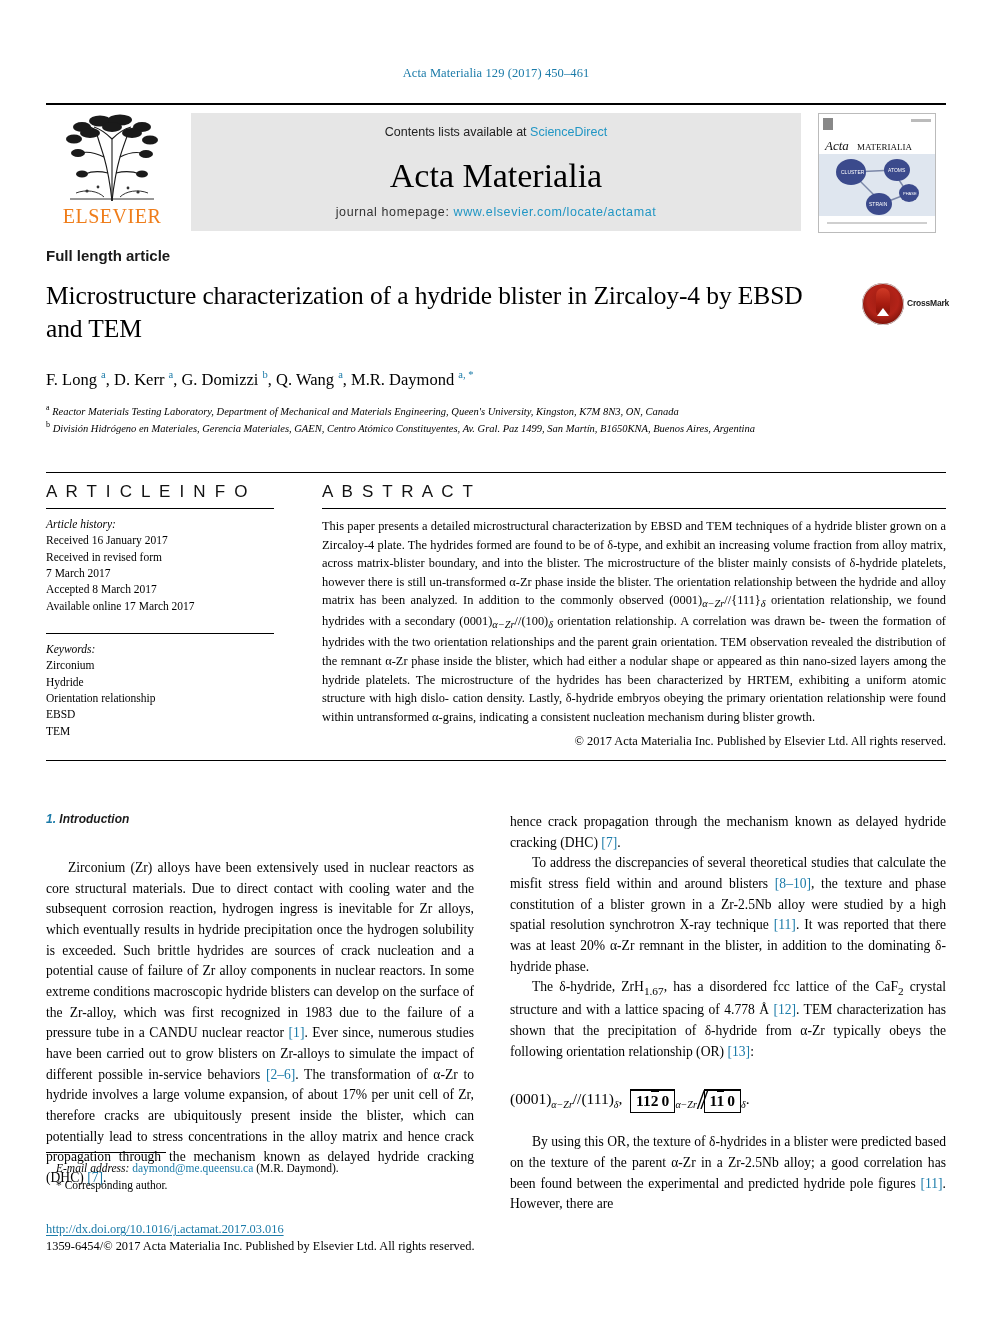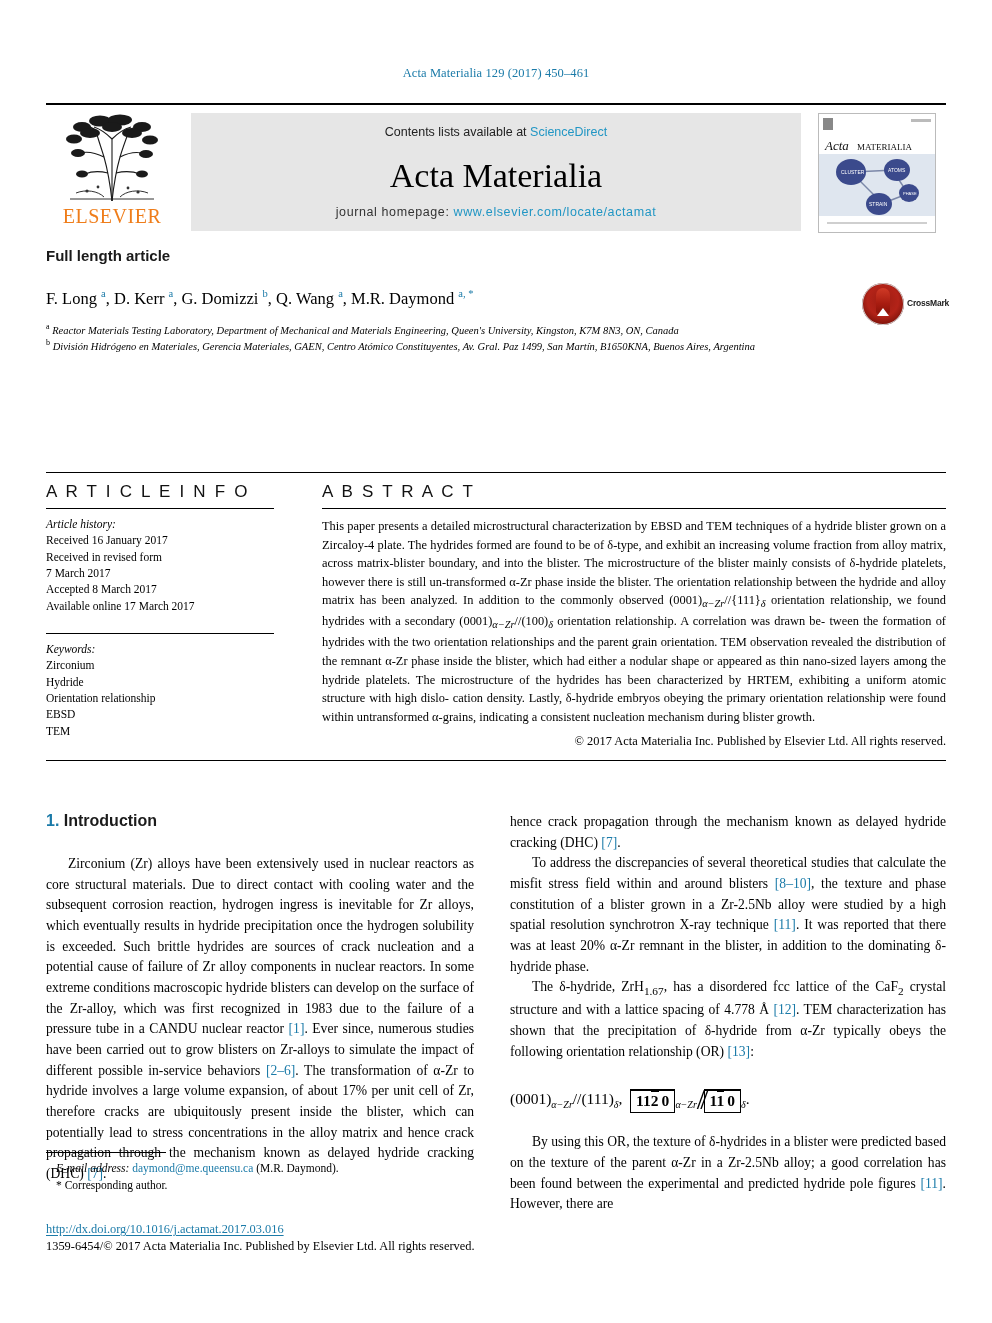--- a/index.html
+++ b/index.html
@@ -277,24 +277,25 @@
     left: 46px; top: 812px;
     width: 428px;
   }
   .col-right {
     position: absolute;
     left: 510px; top: 812px;
     width: 436px;
   }
   .sec-title {
     font-family: "Liberation Sans", sans-serif;
-    font-size: 16px;
+    font-size: 12px;
     font-weight: 700;
     color: #1b1b1b;
-    margin: 0 0 24px 0;
+    margin: 0 0 32px 0;
+    font-style: italic;
   }
   .sec-title .num { color: #1a7aa8; }
   .body-p {
     font-family: "Liberation Serif", serif;
     font-size: 13.6px;
     line-height: 1.52;
     text-align: justify;
     color: #000;
     margin: 0 0 0 0;
     text-indent: 22px;
@@ -473,20 +474,21 @@
         <text x="84" y="81" font-family="Liberation Sans, sans-serif" font-size="4" fill="#fff">PHASE</text>
         <text x="50" y="92" font-family="Liberation Sans, sans-serif" font-size="5" fill="#fff">STRAIN</text>
         <rect x="0" y="102" width="116" height="16" fill="#ffffff"></rect>
         <rect x="8" y="108" width="100" height="2" fill="#cfcfcf"></rect>
       </svg>
     </div>
   </div>
 
   <div class="title-area">
     <div class="article-type">Full length article</div>
+    <div class="paper-title">Microstructure characterization of a hydride blister in Zircaloy-4 by EBSD and TEM</div>
 
     <div class="crossmark">
       <div class="cm-badge">
         <div class="cm-inner"></div>
         <div class="cm-tri"></div>
       </div>
       <div class="cm-text">CrossMark</div>
     </div>
 
     <div class="authors">F. Long <sup>a</sup>, D. Kerr <sup>a</sup>, G. Domizzi <sup>b</sup>, Q. Wang <sup>a</sup>, M.R. Daymond <sup>a, *</sup></div>

